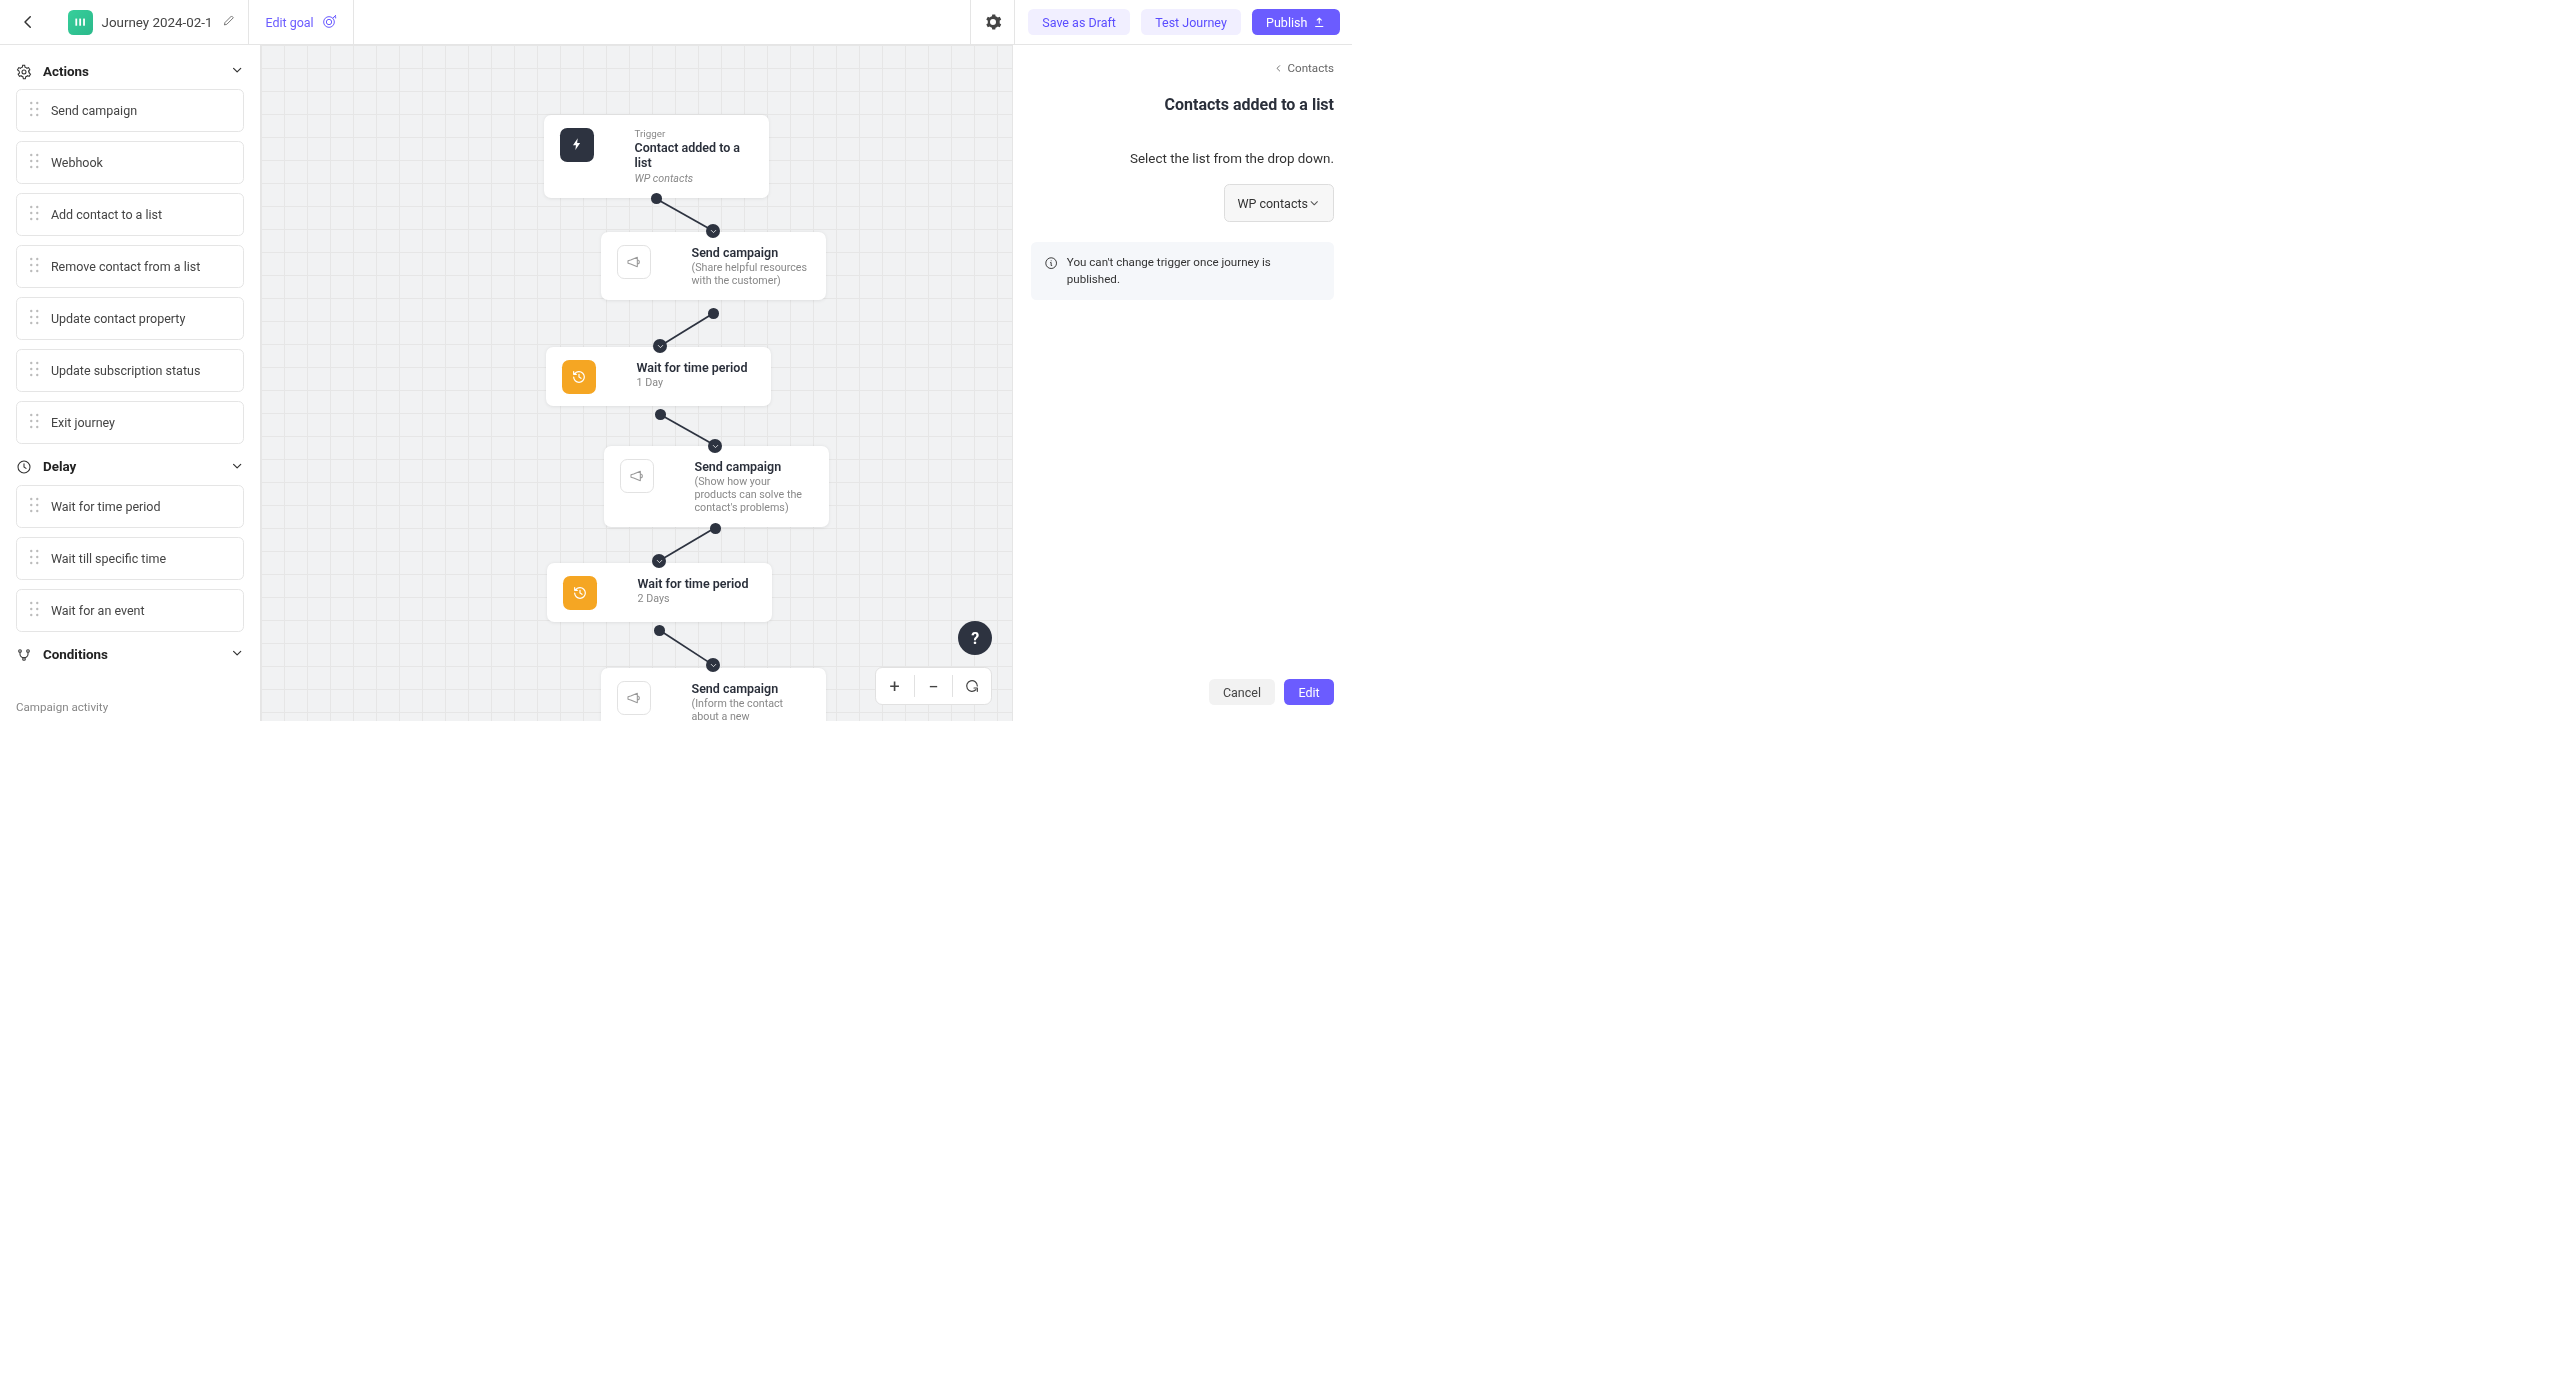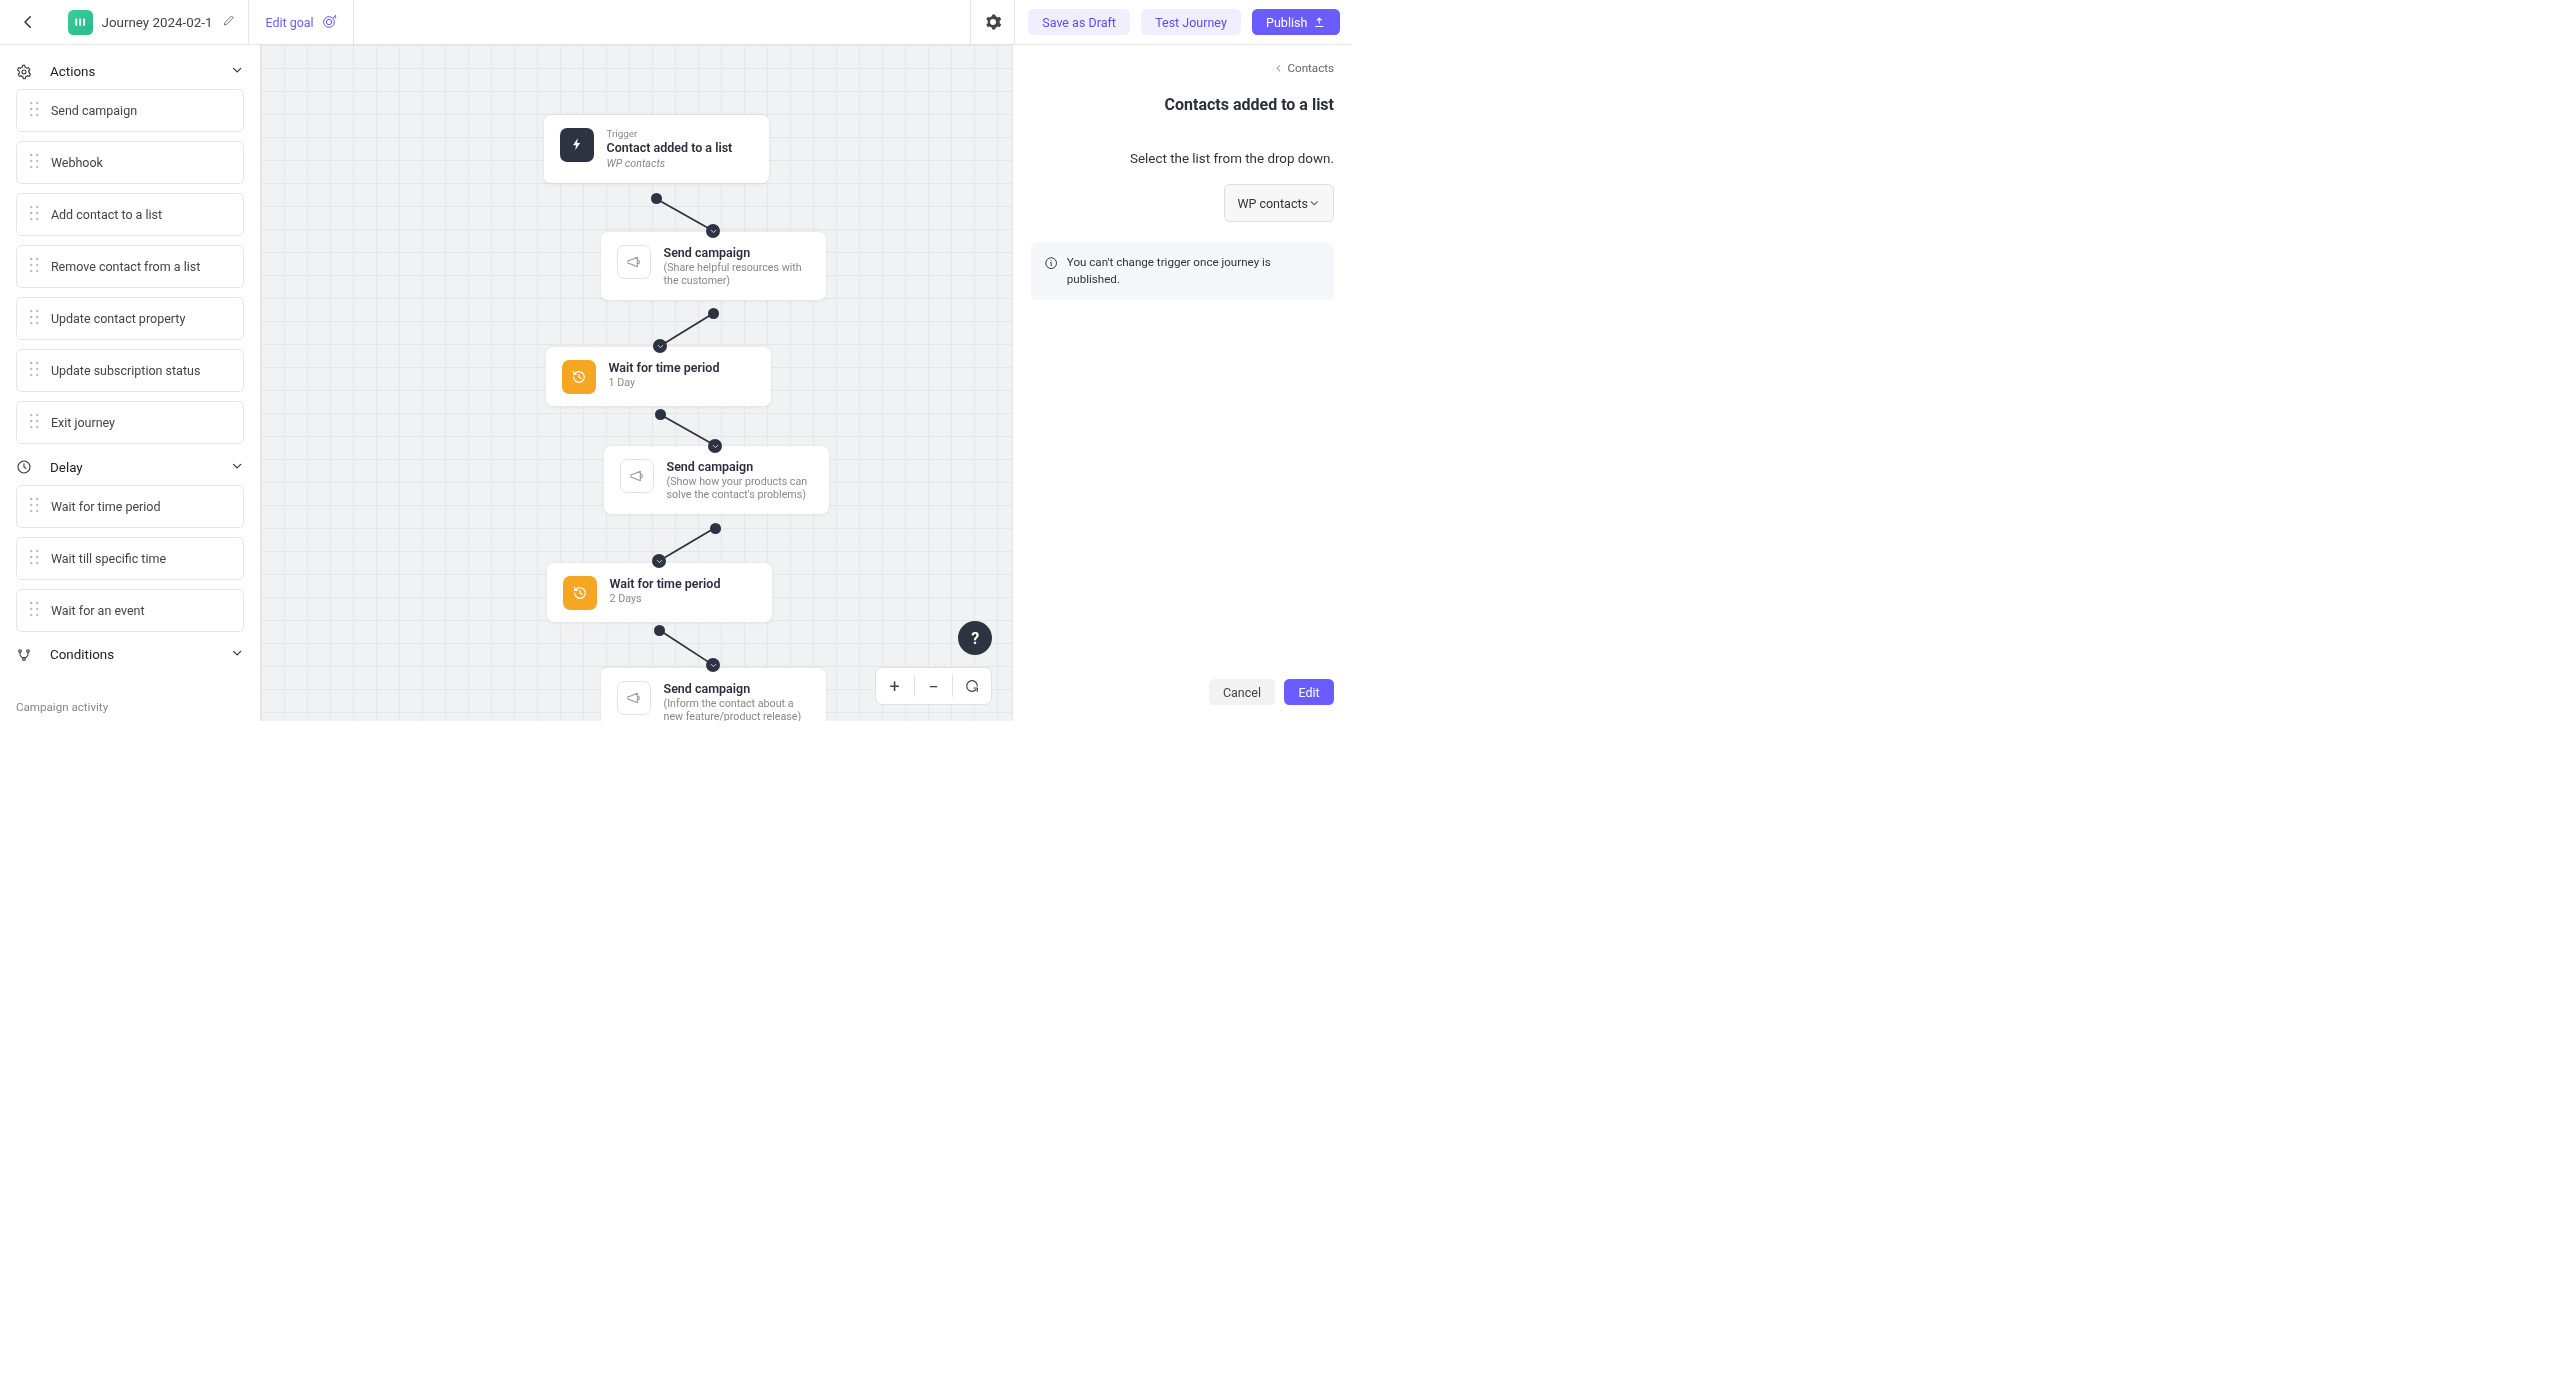--- a/index.html
+++ b/index.html
@@ -24,39 +24,39 @@
 .btn { height:26px; padding:0 14.3px; border-radius:5.4px; font-size:12.5px; border:none; cursor:pointer; display:flex; align-items:center; gap:5.4px;}
 .btn-ghost { background:#f1efff; color:#5b4dff; }
 .btn-primary { background:#6b5cff; color:#fff; }
 .btn-primary svg{width:12.5px;height:12.5px;stroke:#fff;fill:none;}
 .btn-secondary { background:#f2f2f2; color:#444; }
 
 
 .main { display:flex; height:calc(100% - 45px); }
 .sidebar { width:261px; border-right:0.9px solid #e5e5e5; padding:12.5px 16px 7.2px; overflow-y:auto; display:flex; flex-direction:column;}
 .sb-section-h { display:flex; align-items:center; justify-content:space-between; padding:5.4px 0 9px; cursor:pointer;}
-.sb-section-h .hl { display:flex; align-items:center; gap:18px; font-size:13.4px; color:#222; font-weight:400;}
+.sb-section-h .hl { display:flex; gap:11px; font-size:13.4px; color:#222; font-weight:700;}
 .sb-section-h svg.hicon{width:16px;height:16px;stroke:#333;fill:none;}
 .sb-section-h .chev svg{width:14.3px;height:14.3px;stroke:#333;}
 .sb-item { display:flex; align-items:center; gap:10.7px; border:0.9px solid #e5e5e5; border-radius:5.4px; height:43px; padding:0 10.7px; margin-bottom:9px; font-size:12.5px; color:#444; cursor:grab; background:#fff;}
 .sb-item .grip svg{width:12.5px;height:16px;}
 .sb-footer { margin-top:auto; font-size:11.6px; color:#888; padding-top:7.2px;}
 
 
 .canvas { flex:1; position:relative; background:#f1f2f3; overflow:hidden; }
 .canvas::before { content:""; position:absolute; inset:0;
   background-image: linear-gradient(#e6e6e6 0.9px, transparent 0.9px), linear-gradient(90deg, #e6e6e6 0.9px, transparent 0.9px);
   background-size: 23px 23px; }
 .svg-layer{position:absolute;inset:0;pointer-events:none;}
 .card { position:absolute; background:#fff; border-radius:7.2px; box-shadow:0 0.9px 3.6px rgba(0,0,0,.08); padding:12.5px 16px; display:flex; gap:12.5px; align-items:flex-start; }
 .card .cicon { width:34px;height:34px;border-radius:7.2px;display:flex;align-items:center;justify-content:center;flex-shrink:0;}
 .cicon.dark{background:#2d3340;} .cicon.dark svg{width:14.3px;height:14.3px;fill:#fff;}
 .cicon.gray{background:#fff;border:0.9px solid #e2e2e2;} .cicon.gray svg{width:16px;height:16px;fill:none;stroke:#999;}
 .cicon.orange{background:#f5a623;} .cicon.orange svg{width:16px;height:16px;stroke:#fff;fill:none;}
-.card .ct { display:flex; flex-direction:column; gap:1.8px;}
+.card .ct { display:flex; flex-direction:column; gap:1.8px;margin-left:28px;}
 .ct .eyebrow{font-size:9.8px;color:#888;}
 .ct .title{font-size:12.5px;font-weight:600;color:#2a2f3a;}
 .ct .sub{font-size:10.7px;color:#888;font-style:italic;}
 .ct .sub.noit{font-style:normal;}
 .node-dot{position:absolute;width:10.7px;height:10.7px;border-radius:50%;background:#2d3340;}
 .node-chev{position:absolute;width:14.3px;height:14.3px;border-radius:50%;background:#2d3340;display:flex;align-items:center;justify-content:center;}
 .node-chev svg{width:9px;height:9px;stroke:#fff;fill:none;}
 
 
 .rpanel { width:340px; border-left:0.9px solid #e5e5e5; padding:16px 18px; display:flex; flex-direction:column; position:relative;align-items:flex-end;}

